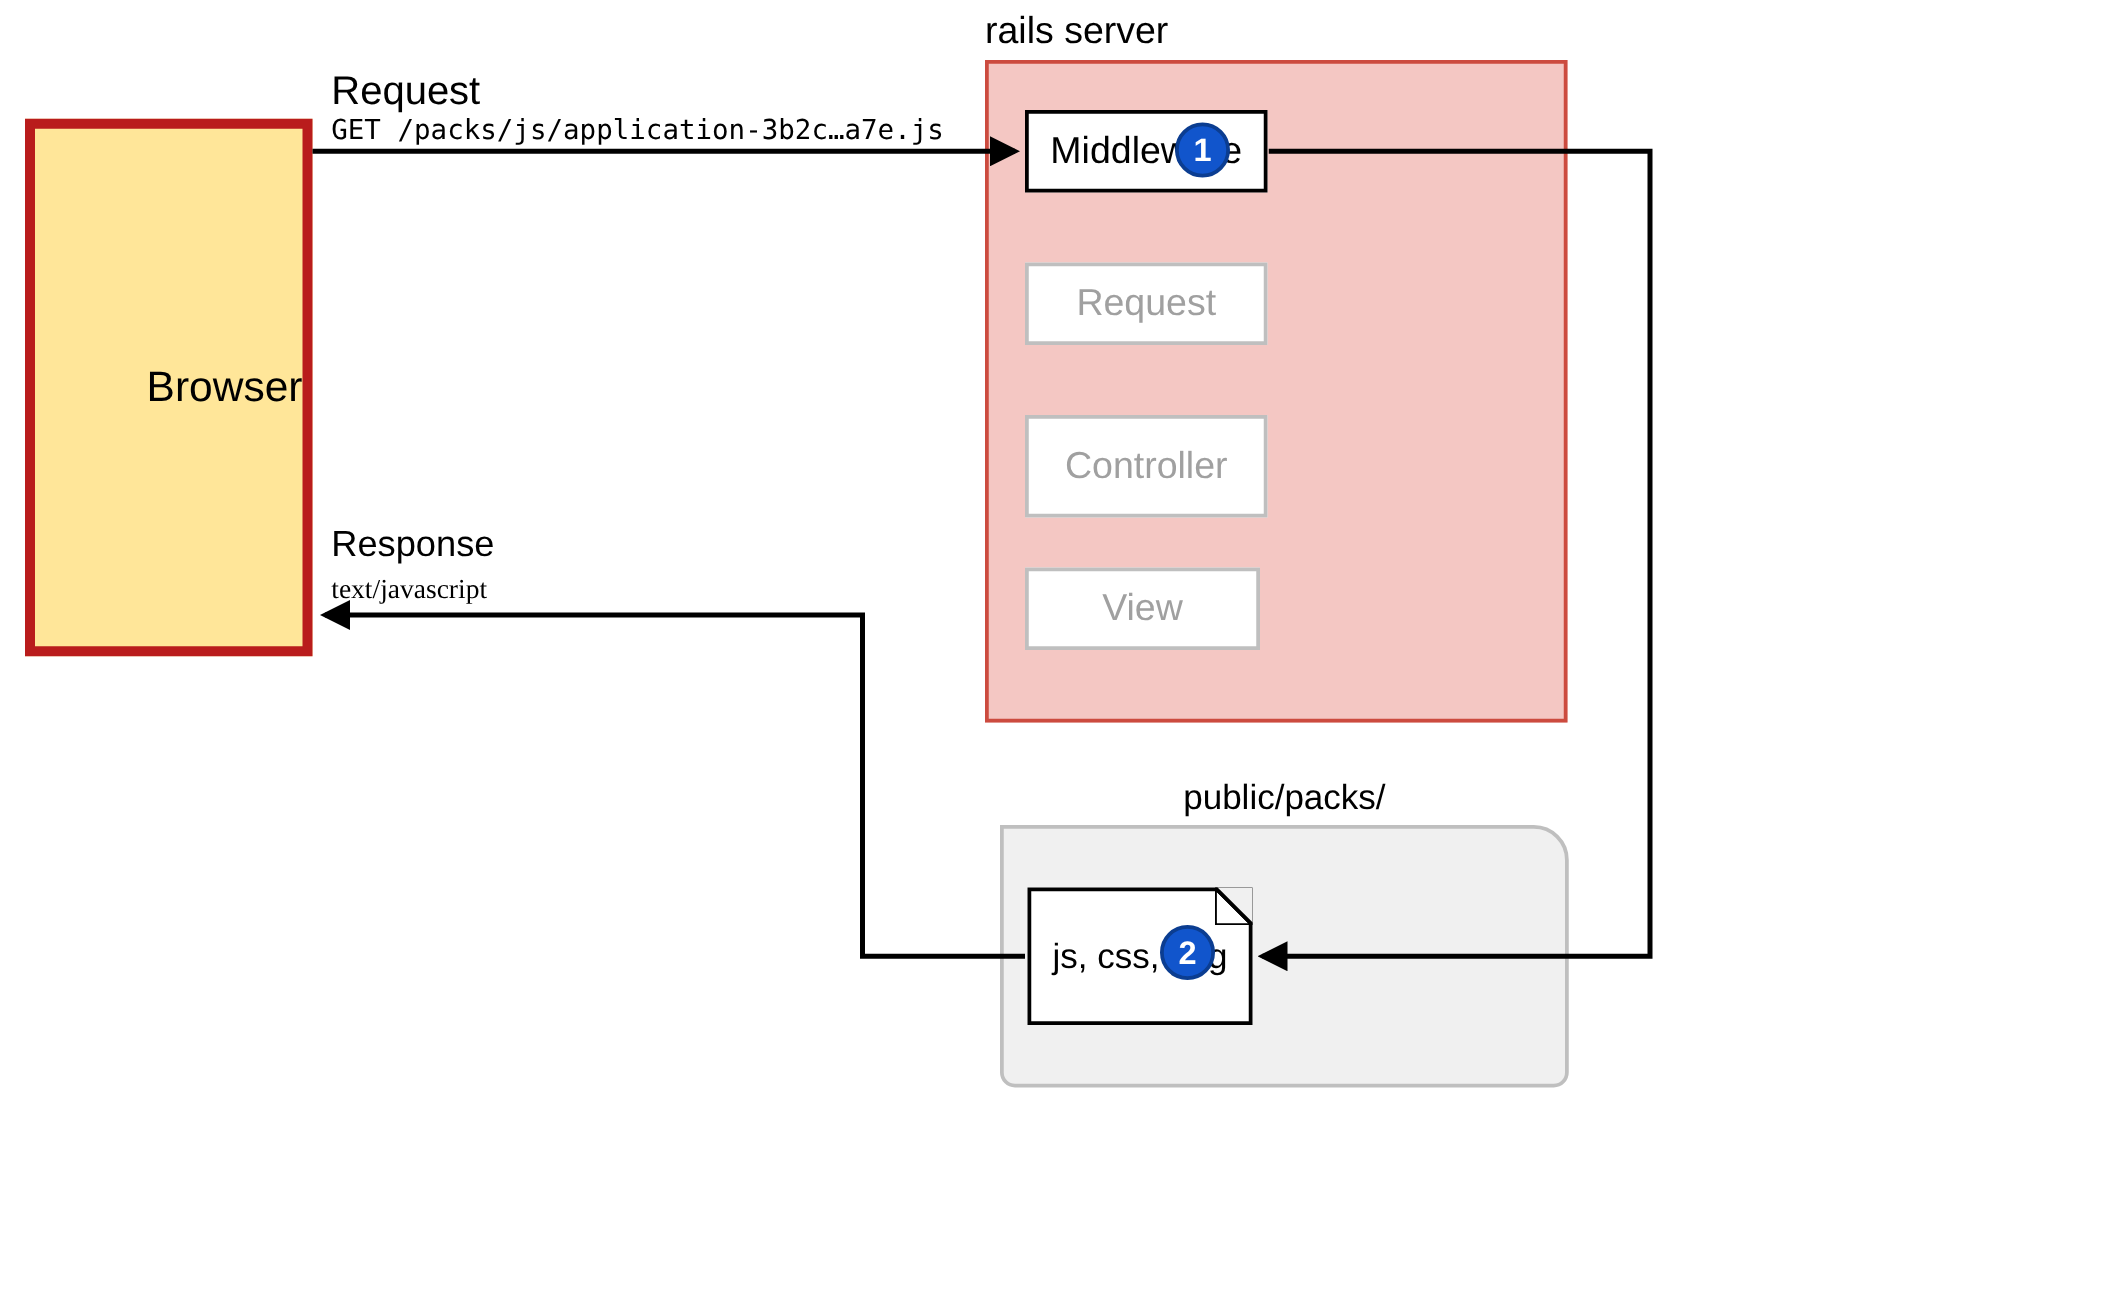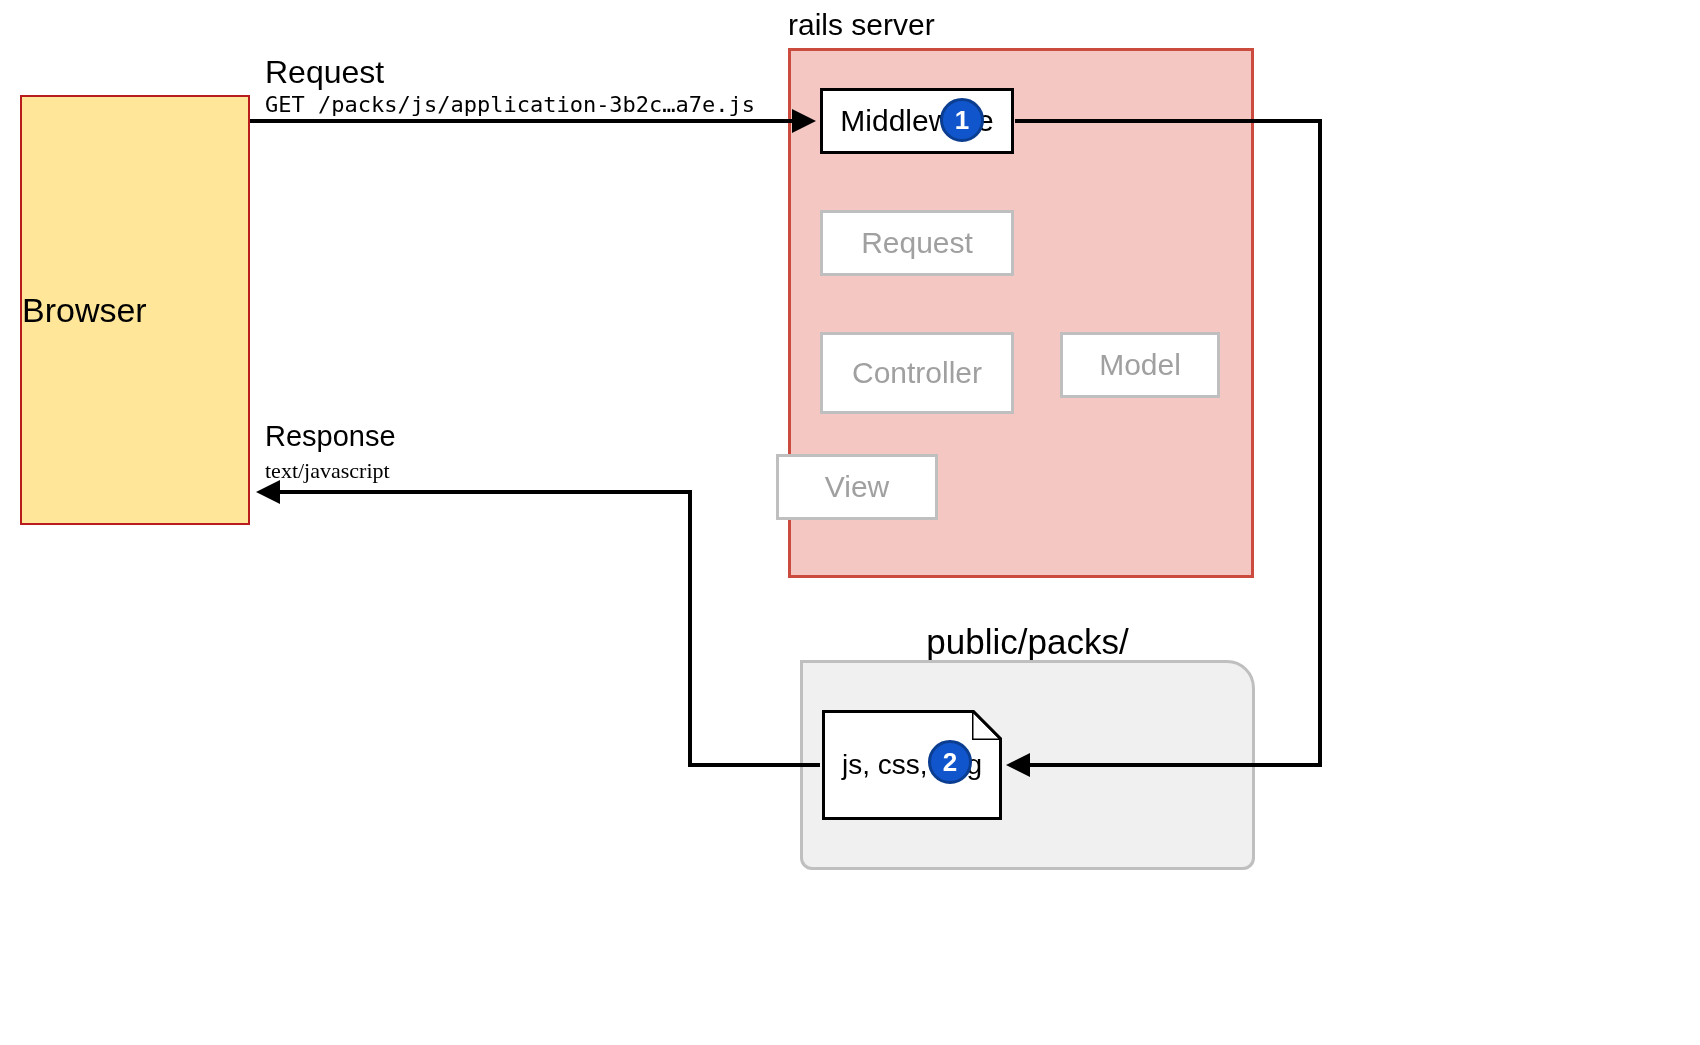--- a/index.html
+++ b/index.html
@@ -13,22 +13,22 @@
   .diagram {
     position: relative;
     width: 1700px;
     height: 1045px;
   }
   .box {
     position: absolute;
     box-sizing: border-box;
     display: flex;
     align-items: center;
-    justify-content: flex-start;
-    border: 2px solid #b91c1c;
+    justify-content: flex-end;
+    border: 8px solid #b91c1c;
     background: #fff;
     font-size: 30px;
   }
   .browser-box {
     left: 20px;
     top: 95px;
     width: 230px;
     height: 430px;
     background: #ffe699;
     font-size: 34px;
@@ -64,21 +64,21 @@
   .faded {
     border-color: #bfbfbf;
     color: #a0a0a0;
   }
   .folder-title {
     position: absolute;
     left: 800px;
     top: 622px;
     width: 455px;
     text-align: center;
-    font-size: 35px;
+    font-size: 28px;
   }
   .folder-box {
     position: absolute;
     left: 800px;
     top: 660px;
     width: 455px;
     height: 210px;
     background: #f0f0f0;
     border: 3px solid #bfbfbf;
     box-sizing: border-box;
@@ -166,25 +166,22 @@
   </div>
 
   <div class="comp-box faded" style="left:820px; top:210px; width:194px; height:66px;">
     <span>Request</span>
   </div>
 
   <div class="comp-box faded" style="left:820px; top:332px; width:194px; height:82px;">
     <span>Controller</span>
   </div>
 
-  <div class="comp-box faded" style="left:1060px; top:332px; width:160px; height:66px;">
-    <span>Model</span>
-  </div>
-
-  <div class="comp-box faded" style="left:776px; top:454px; width:162px; height:66px;">
+
+  <div class="comp-box faded" style="left:820px; top:454px; width:188px; height:66px;">
     <span>View</span>
   </div>
 
   <div class="folder-title">public/packs/</div>
   <div class="folder-box"></div>
 
   <div class="file-box" style="left:822px; top:710px; width:180px; height:110px;">
     <span>js, css, png</span>
     <svg style="position:absolute; right:-3px; top:-3px;" width="30" height="30">
       <polygon points="0,0 30,30 0,30" fill="#fff" stroke="#000" stroke-width="3" stroke-linejoin="miter"></polygon>

